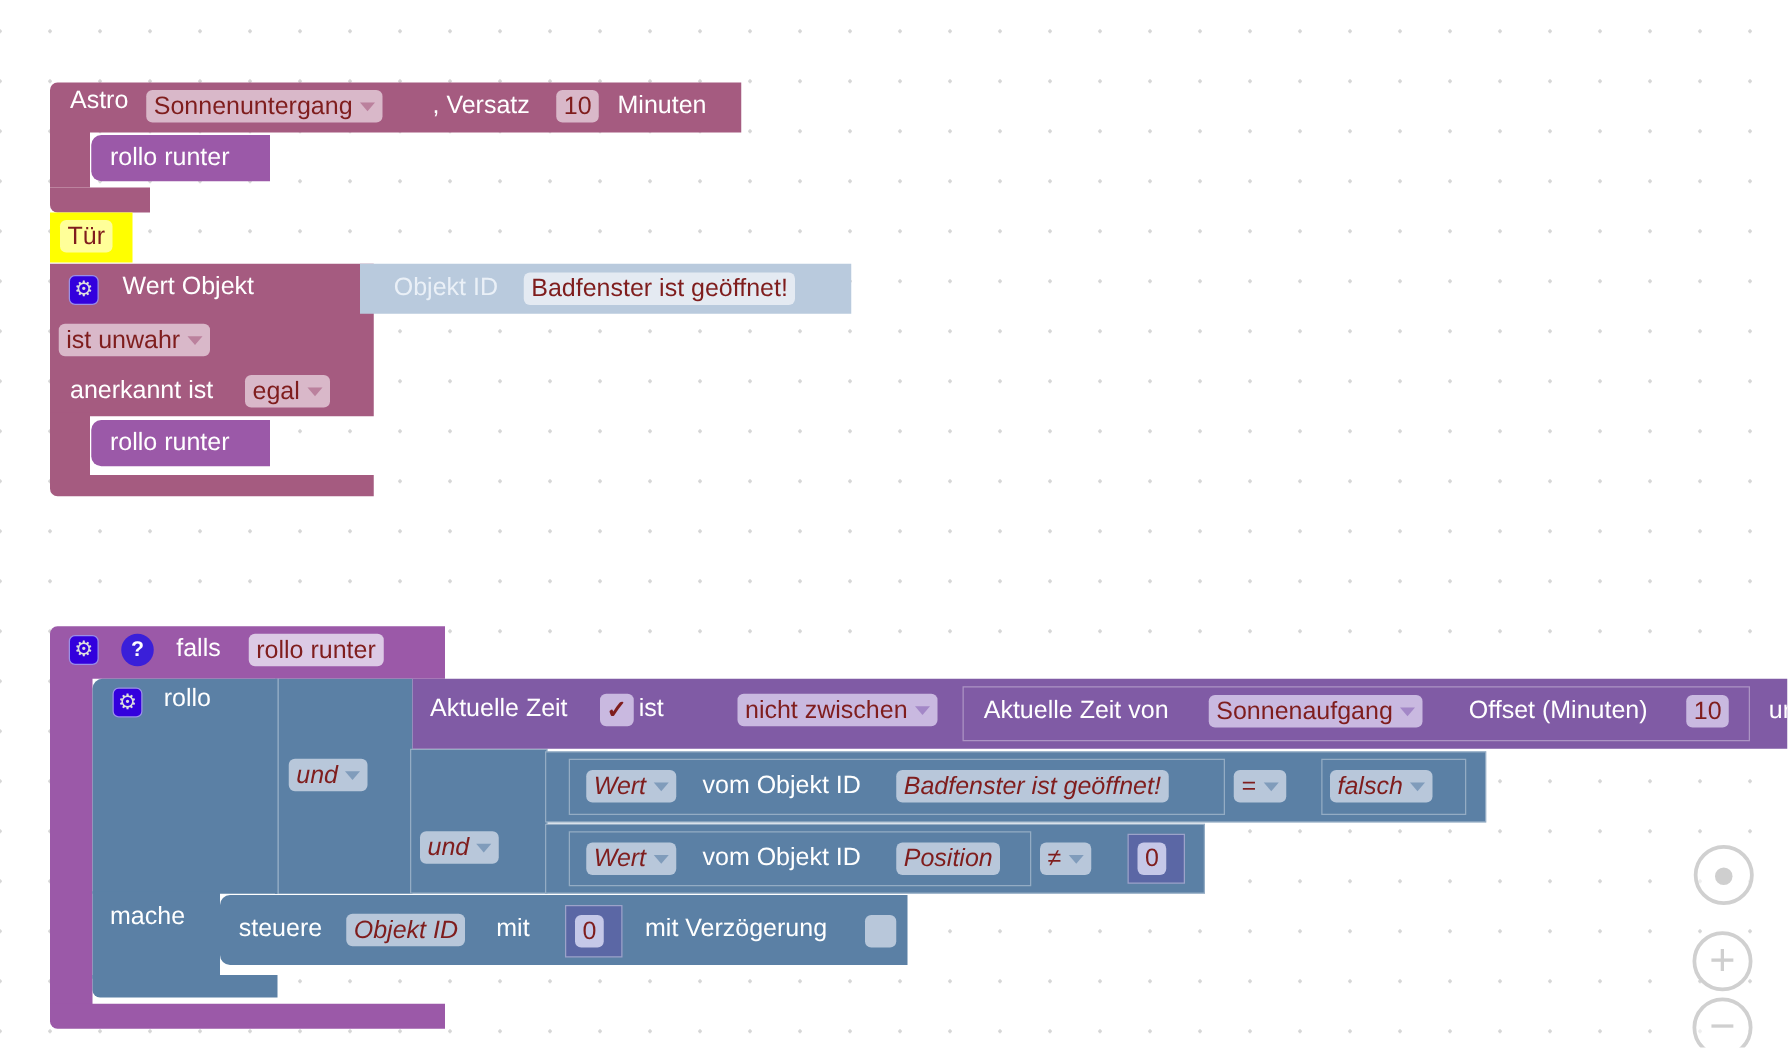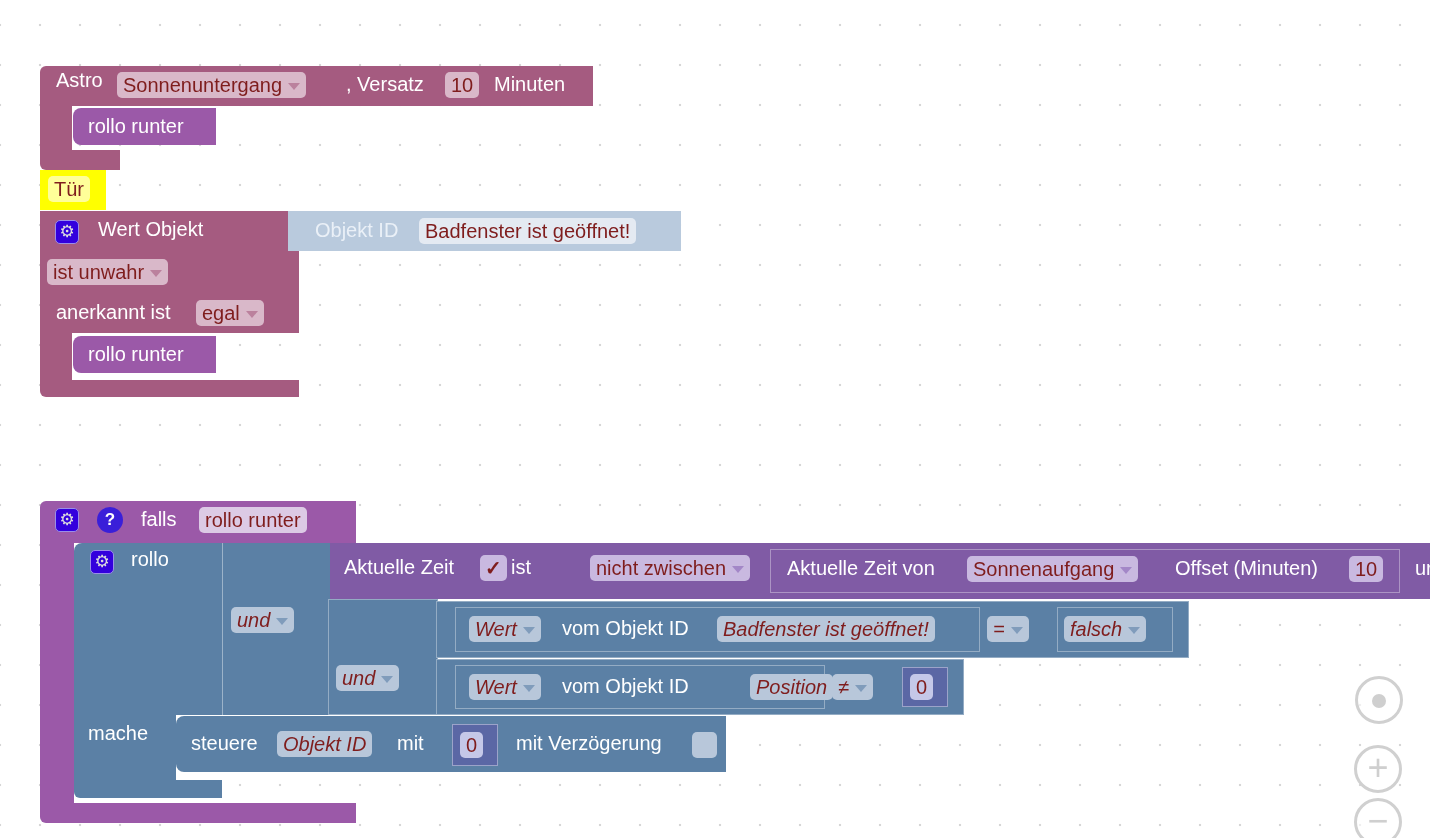--- a/index.html
+++ b/index.html
@@ -120,21 +120,21 @@
 <span class="txt" style="left:562px;top:616px;">vom Objekt ID</span>
 <span class="field b-field" style="left:717px;top:616px;">Badfenster ist geöffnet!</span>
 <span class="field b-field dd" style="left:987px;top:616px;">=</span>
 <div class="abs steel inset" style="left:1057px;top:607px;width:116px;height:45px;"></div>
 <span class="field b-field dd" style="left:1064px;top:616px;">falsch</span>
 
 <div class="abs steel inset" style="left:436px;top:659px;width:528px;height:56px;"></div>
 <div class="abs steel inset" style="left:455px;top:665px;width:370px;height:44px;"></div>
 <span class="field b-field dd" style="left:469px;top:674px;">Wert</span>
 <span class="txt" style="left:562px;top:674px;">vom Objekt ID</span>
-<span class="field b-field" style="left:717px;top:674px;margin-left:33px;">Position</span>
+<span class="field b-field" style="left:717px;top:674px;">Position</span>
 <span class="field b-field dd" style="left:832px;top:674px;">≠</span>
 <div class="abs" style="left:902px;top:667px;width:46px;height:40px;background:#5b67a5;border:1px solid rgba(255,255,255,0.4);"></div>
 <span class="field" style="left:910px;top:674px;background:#c5c8e8;">0</span>
 
 <div class="abs steel" style="left:176px;top:716px;width:550px;height:56px;border-radius:8px 0 0 8px;"></div>
 <span class="txt" style="left:191px;top:731px;">steuere</span>
 <span class="field b-field" style="left:277px;top:731px;">Objekt ID</span>
 <span class="txt" style="left:397px;top:731px;">mit</span>
 <div class="abs" style="left:452px;top:724px;width:46px;height:42px;background:#5b67a5;border:1px solid rgba(255,255,255,0.4);"></div>
 <span class="field" style="left:460px;top:732px;background:#c5c8e8;">0</span>

